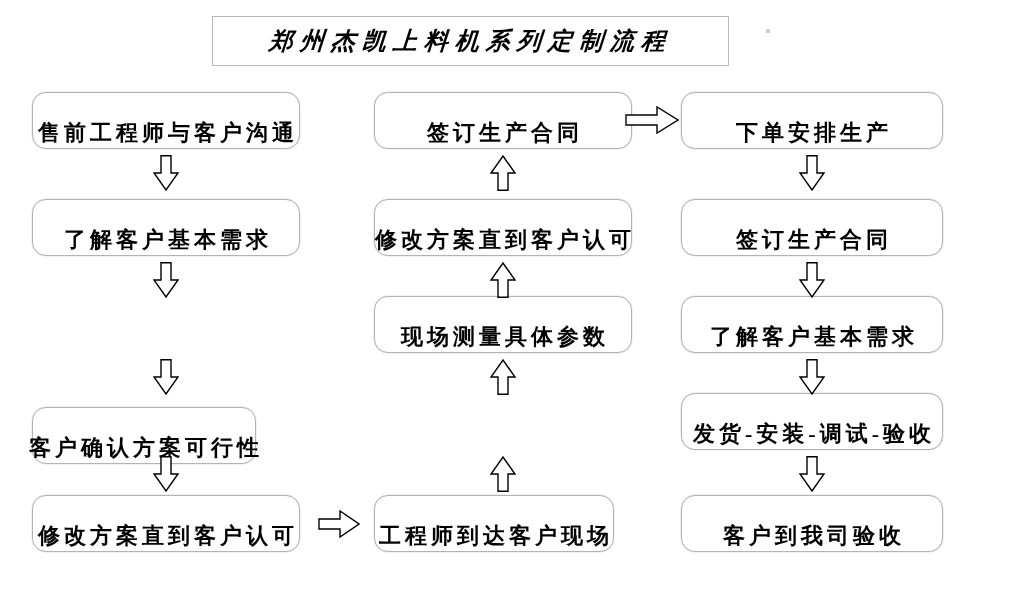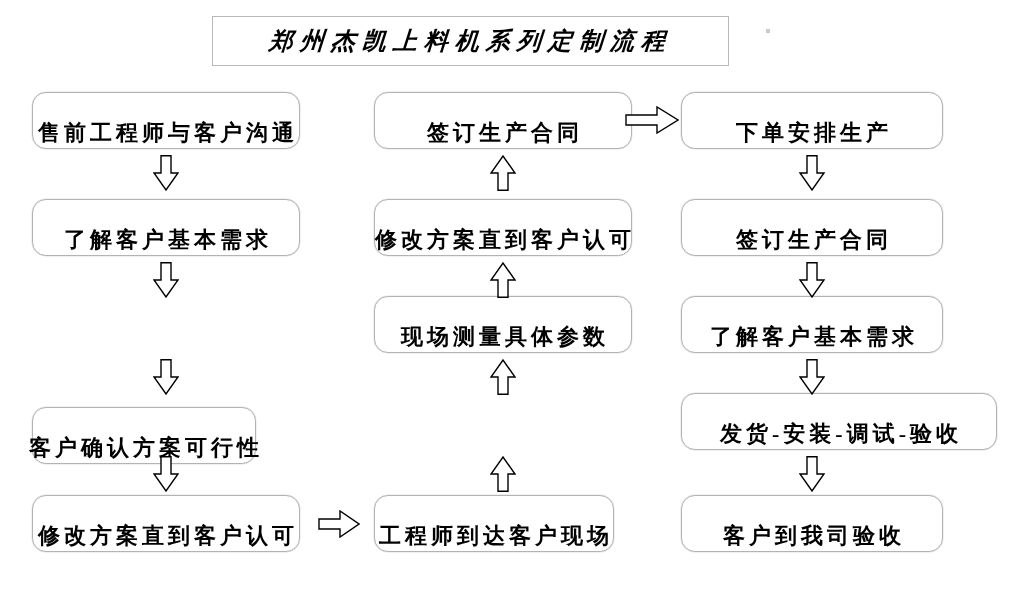--- a/index.html
+++ b/index.html
@@ -125,21 +125,21 @@
 
   <div class="node" style="left:681px;top:92px;width:262px">
       <span>下单安排生产</span>
     </div>
   <div class="node" style="left:681px;top:199px;width:262px">
       <span>签订生产合同</span>
     </div>
   <div class="node" style="left:681px;top:296px;width:262px">
       <span>了解客户基本需求</span>
     </div>
-  <div class="node" style="left:681px;top:393px;width:316px">
+  <div class="node" style="left:681px;top:393px;width:262px">
       <span>发货-安装-调试-验收</span>
     </div>
   <div class="node" style="left:681px;top:495px;width:262px">
       <span>客户到我司验收</span>
     </div>
 
   <div class="arrow" style="left:799px;top:155px">
       <svg width="26" height="36" viewBox="0 0 26 36">
         <path d="M8 0.7 L18 0.7 L18 18 L25 18 L13 35 L1 18 L8 18 Z" fill="#ffffff" stroke="#000000" stroke-width="1.4"></path>
       </svg>

